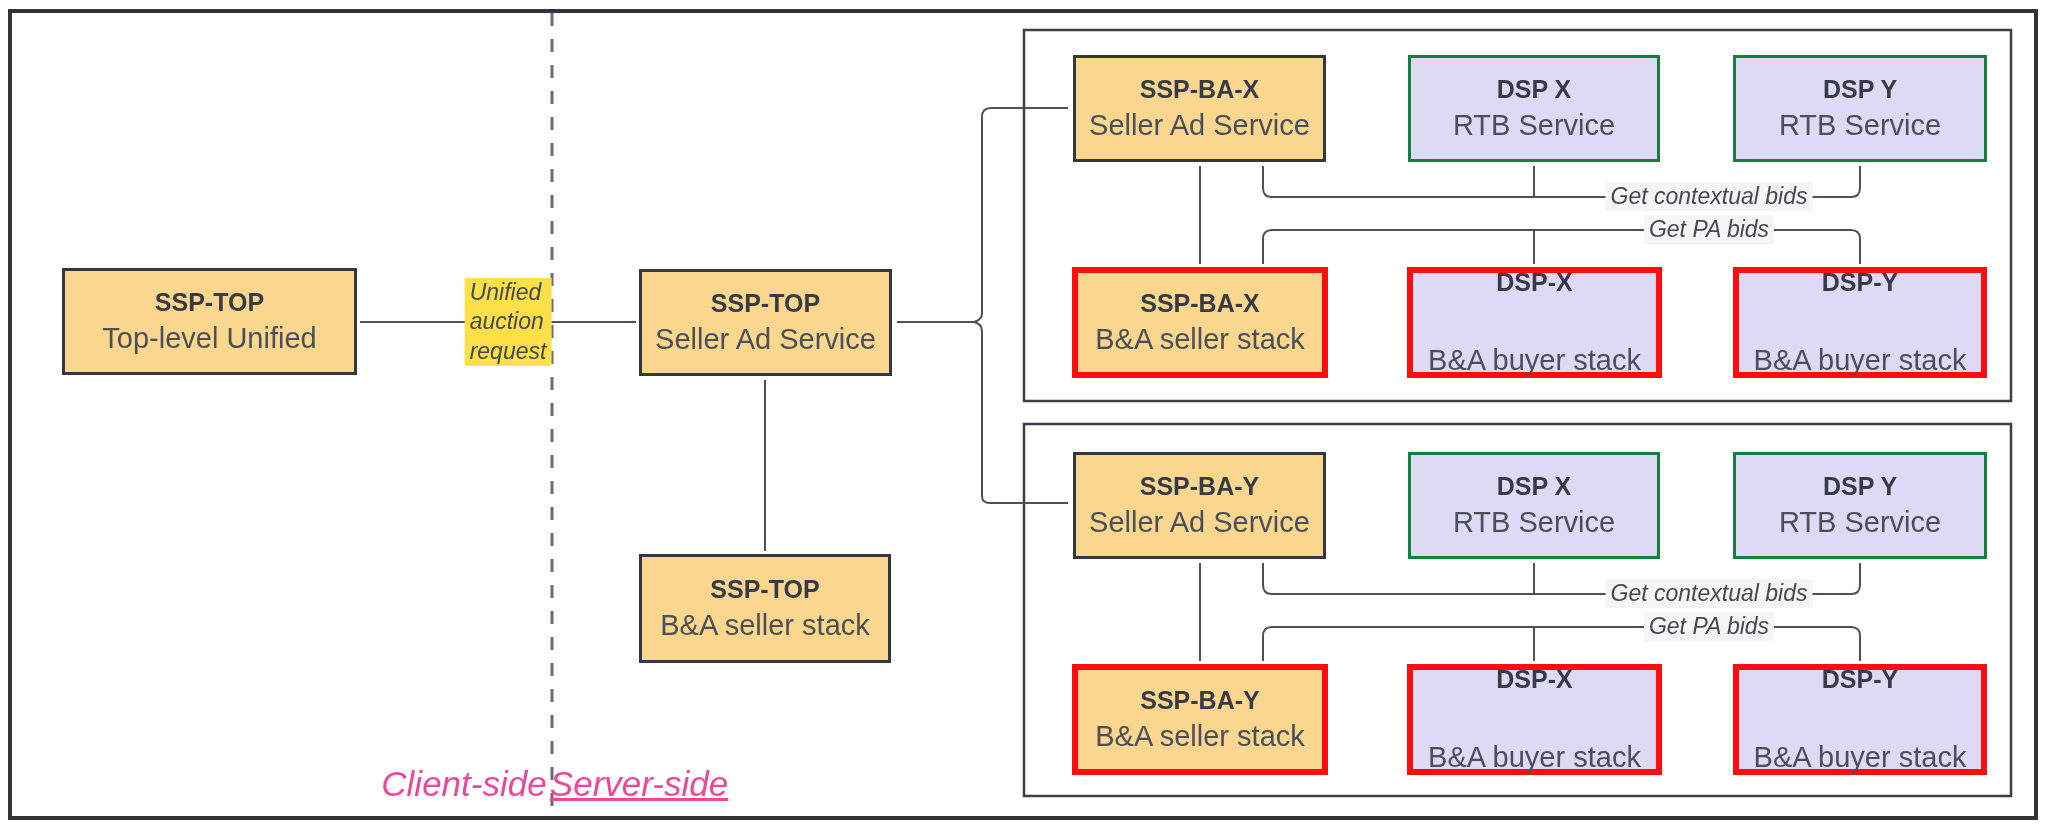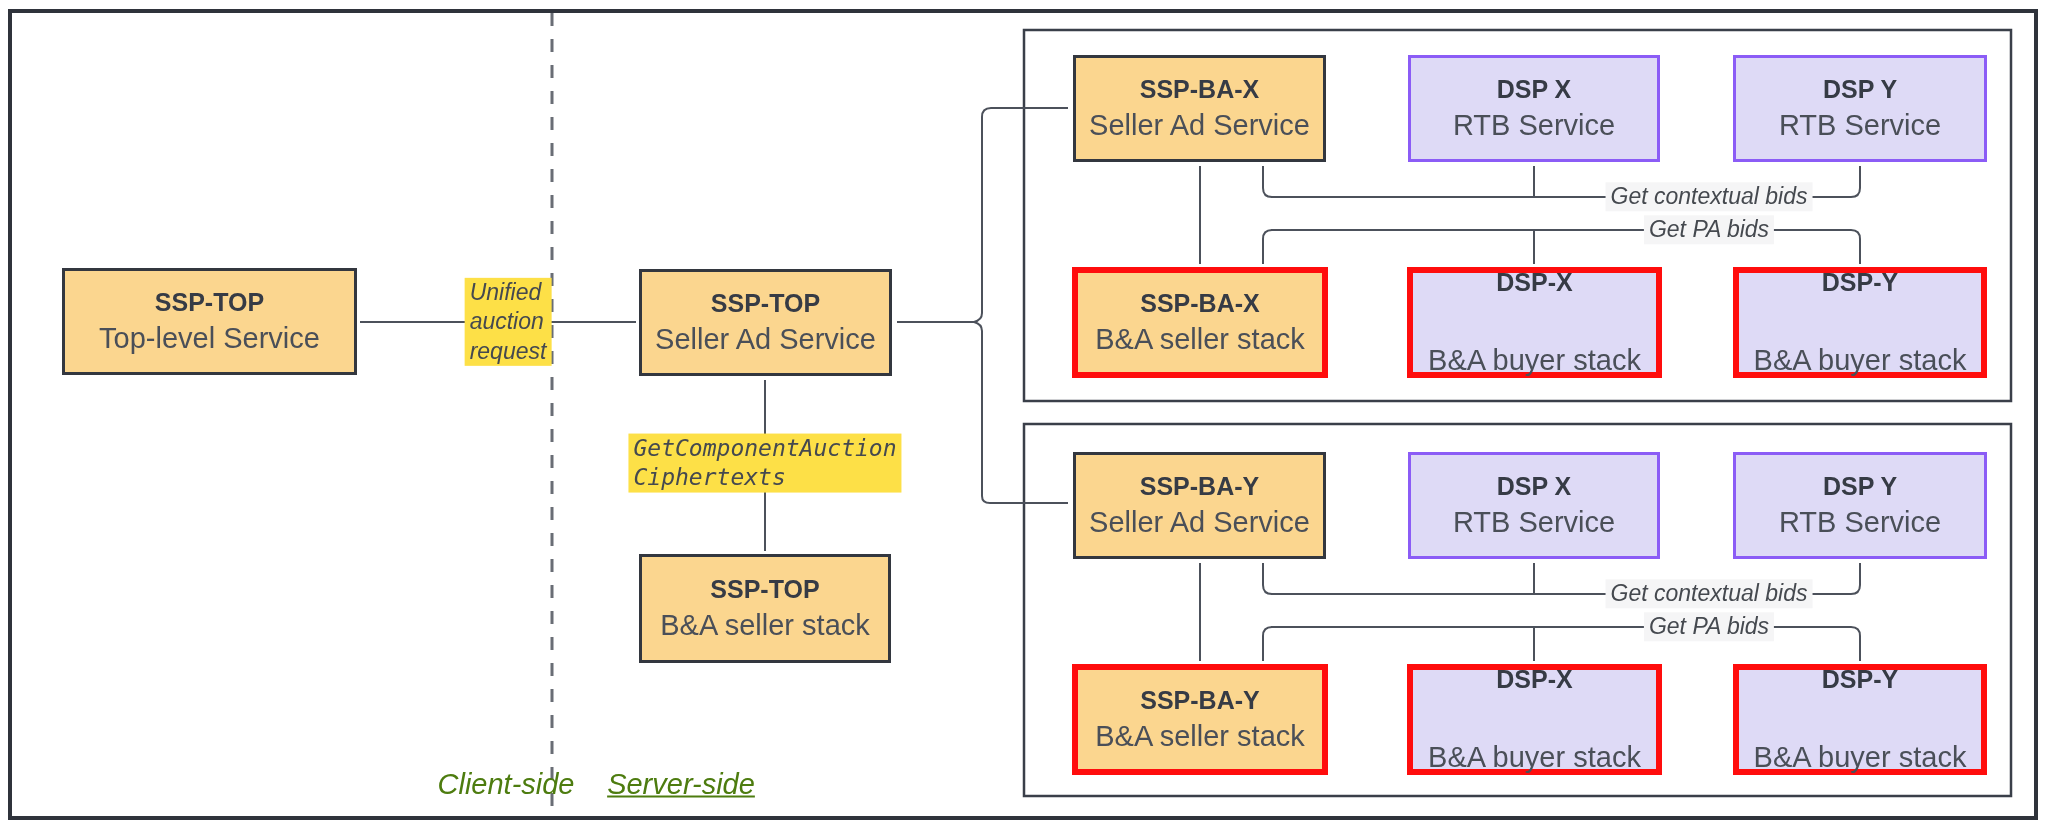--- a/index.html
+++ b/index.html
@@ -31,41 +31,40 @@
 
   .node{
     position:absolute;z-index:2;
     box-sizing:border-box;
     display:flex;flex-direction:column;justify-content:center;align-items:center;
     text-align:center;line-height:1.32;
   }
   .node .t{font-weight:700;font-size:25px;color:var(--title-color);}
   .node .s{font-size:29px;color:var(--subtitle-color);}
   .seller{background:var(--seller-fill);border:3px solid var(--box-border);}
-  .buyer{background:var(--buyer-fill);border:3px solid #8b5cf6;}
+  .buyer{background:var(--buyer-fill);border:3px solid #15803d;}
   .hl{border:6px solid var(--highlight-border);}
   .seller.hl{background:var(--seller-fill);}
   .buyer.hl{background:var(--buyer-fill);gap:42px;}
 
   .edge-label{
     position:absolute;z-index:3;
     transform:translate(-50%,-50%);
     font-style:italic;font-size:23px;color:var(--label-color);
     white-space:pre-line;line-height:1.28;
     padding:0 5px;
   }
   .bg-white{background:#fde047;}
   .bg-panel{background:var(--panel-fill);}
   .mono{font-family:"DejaVu Sans Mono", monospace;font-size:23px;}
   .zone-label{
     position:absolute;z-index:3;
     transform:translate(-50%,-50%);
-    font-style:italic;font-size:29px;color:#4d7c0f;
+    font-style:italic;font-size:35px;color:#ec4899;
     white-space:nowrap;
-    margin-left:42px;
   }
 </style>
 </head>
 <body>
 
 <div class="stage">
 
   <svg width="2048" height="837" viewBox="0 0 2048 837" class="lines">
     <defs>
       <marker id="arrow" viewBox="0 0 20 16" refX="18" refY="8" markerWidth="20" markerHeight="16" markerUnits="userSpaceOnUse" orient="auto">
@@ -97,21 +96,21 @@
 
     <path class="connector" d="M 1200,563 V 661" marker-start="url(#arrowR)" marker-end="url(#arrow)"></path>
     <path class="connector" d="M 1263,563 V 585 Q 1263,594 1272,594 H 1851 Q 1860,594 1860,585 V 563" marker-start="url(#arrowR)" marker-end="url(#arrow)"></path>
     <path class="connector" d="M 1534,594 V 563" marker-end="url(#arrow)"></path>
     <path class="connector" d="M 1263,661 V 636 Q 1263,627 1272,627 H 1851 Q 1860,627 1860,636 V 661" marker-start="url(#arrowR)" marker-end="url(#arrow)"></path>
     <path class="connector" d="M 1534,627 V 661" marker-end="url(#arrow)"></path>
   </svg>
 
   <div class="node seller" style="left:62px;top:268px;width:295px;height:107px;">
     <div class="t">SSP-TOP</div>
-    <div class="s">Top-level Service</div>
+    <div class="s">Top-level Unified</div>
   </div>
   <div class="node seller" style="left:639px;top:269px;width:253px;height:107px;">
     <div class="t">SSP-TOP</div>
     <div class="s">Seller Ad Service</div>
   </div>
   <div class="node seller" style="left:639px;top:554px;width:252px;height:109px;">
     <div class="t">SSP-TOP</div>
     <div class="s">B&amp;A seller stack</div>
   </div>
 
@@ -161,22 +160,20 @@
     <div class="s">B&amp;A buyer stack</div>
   </div>
   <div class="node buyer hl" style="left:1733px;top:664px;width:254px;height:111px;">
     <div class="t">DSP-Y</div>
     <div class="s">B&amp;A buyer stack</div>
   </div>
 
   <div class="edge-label bg-white" style="left:508px;top:322px;">Unified
 auction
 request</div>
-  <div class="edge-label bg-white mono" style="left:765px;top:463px;">GetComponentAuction
-Ciphertexts</div>
   <div class="edge-label bg-panel" style="left:1709px;top:197px;">Get contextual bids</div>
   <div class="edge-label bg-panel" style="left:1709px;top:230px;">Get PA bids</div>
   <div class="edge-label bg-panel" style="left:1709px;top:594px;">Get contextual bids</div>
   <div class="edge-label bg-panel" style="left:1709px;top:627px;">Get PA bids</div>
 
   <div class="zone-label" style="left:464px;top:784px;">Client-side</div>
   <div class="zone-label" style="left:639px;top:784px;text-decoration:underline;">Server-side</div>
 
 </div>
 

